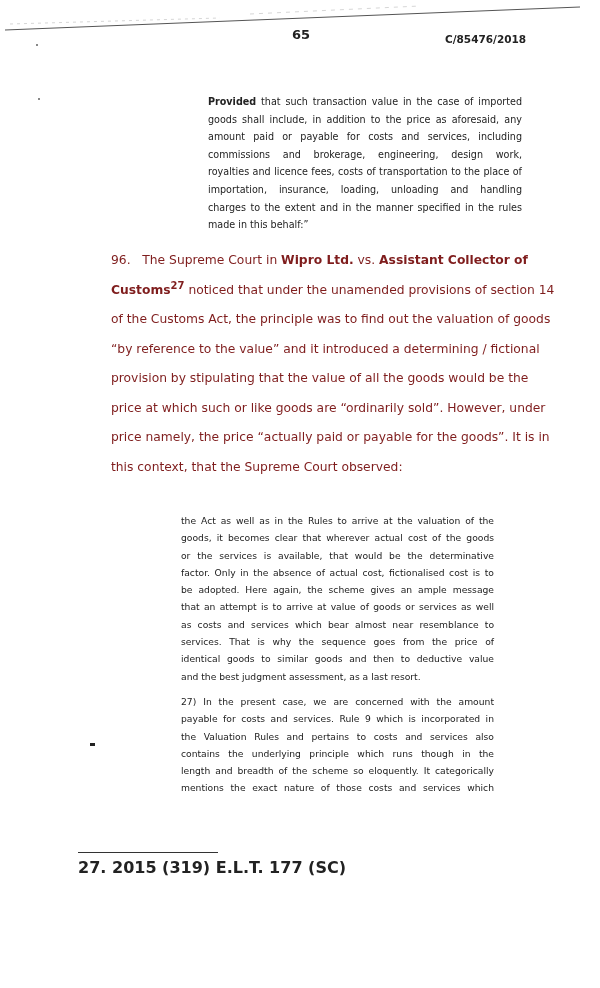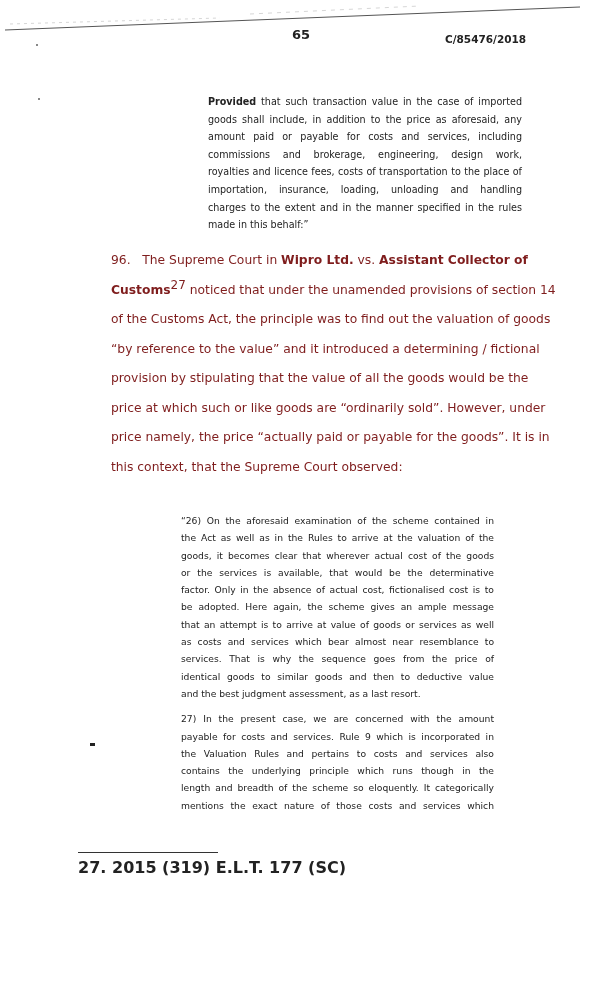--- a/index.html
+++ b/index.html
@@ -71,21 +71,21 @@
       height: 29.5px;
       line-height: 29.5px;
       text-align: justify;
       text-align-last: justify;
       white-space: nowrap;
     }
     .para-line.last {
       text-align-last: left;
     }
     .bold { font-weight: bold; }
-    sup { font-size: 12px; font-weight: normal; vertical-align: 5px; line-height: 0; }
+    sup { font-size: 10px; font-weight: bold; vertical-align: 5px; line-height: 0; }
     .block-quote-2 {
       position: absolute;
       left: 181px; top: 512px;
       width: 313px;
       font-size: 9.2px;
       line-height: 17.3px;
       color: #222;
     }
     .quote-para { margin-bottom: 8px; }
     .bullet-mark {
@@ -141,21 +141,20 @@
   <span class="para-line">of the Customs Act, the principle was to find out the valuation of goods</span>
   <span class="para-line">“by reference to the value” and it introduced a determining / fictional</span>
   <span class="para-line">provision by stipulating that the value of all the goods would be the</span>
   <span class="para-line">price at which such or like goods are “ordinarily sold”. However, under</span>
   <span class="para-line">price namely, the price “actually paid or payable for the goods”. It is in</span>
   <span class="para-line last">this context, that the Supreme Court observed:</span>
 </div>
 
 <div class="block-quote-2">
   <div class="quote-para">
-    <span class="quote-line">“26) On the aforesaid examination of the scheme contained in</span>
     <span class="quote-line">the Act as well as in the Rules to arrive at the valuation of the</span>
     <span class="quote-line">goods, it becomes clear that wherever actual cost of the goods</span>
     <span class="quote-line">or the services is available, that would be the determinative</span>
     <span class="quote-line">factor. Only in the absence of actual cost, fictionalised cost is to</span>
     <span class="quote-line">be adopted. Here again, the scheme gives an ample message</span>
     <span class="quote-line">that an attempt is to arrive at value of goods or services as well</span>
     <span class="quote-line">as costs and services which bear almost near resemblance to</span>
     <span class="quote-line">services. That is why the sequence goes from the price of</span>
     <span class="quote-line">identical goods to similar goods and then to deductive value</span>
     <span class="quote-line last">and the best judgment assessment, as a last resort.</span>

